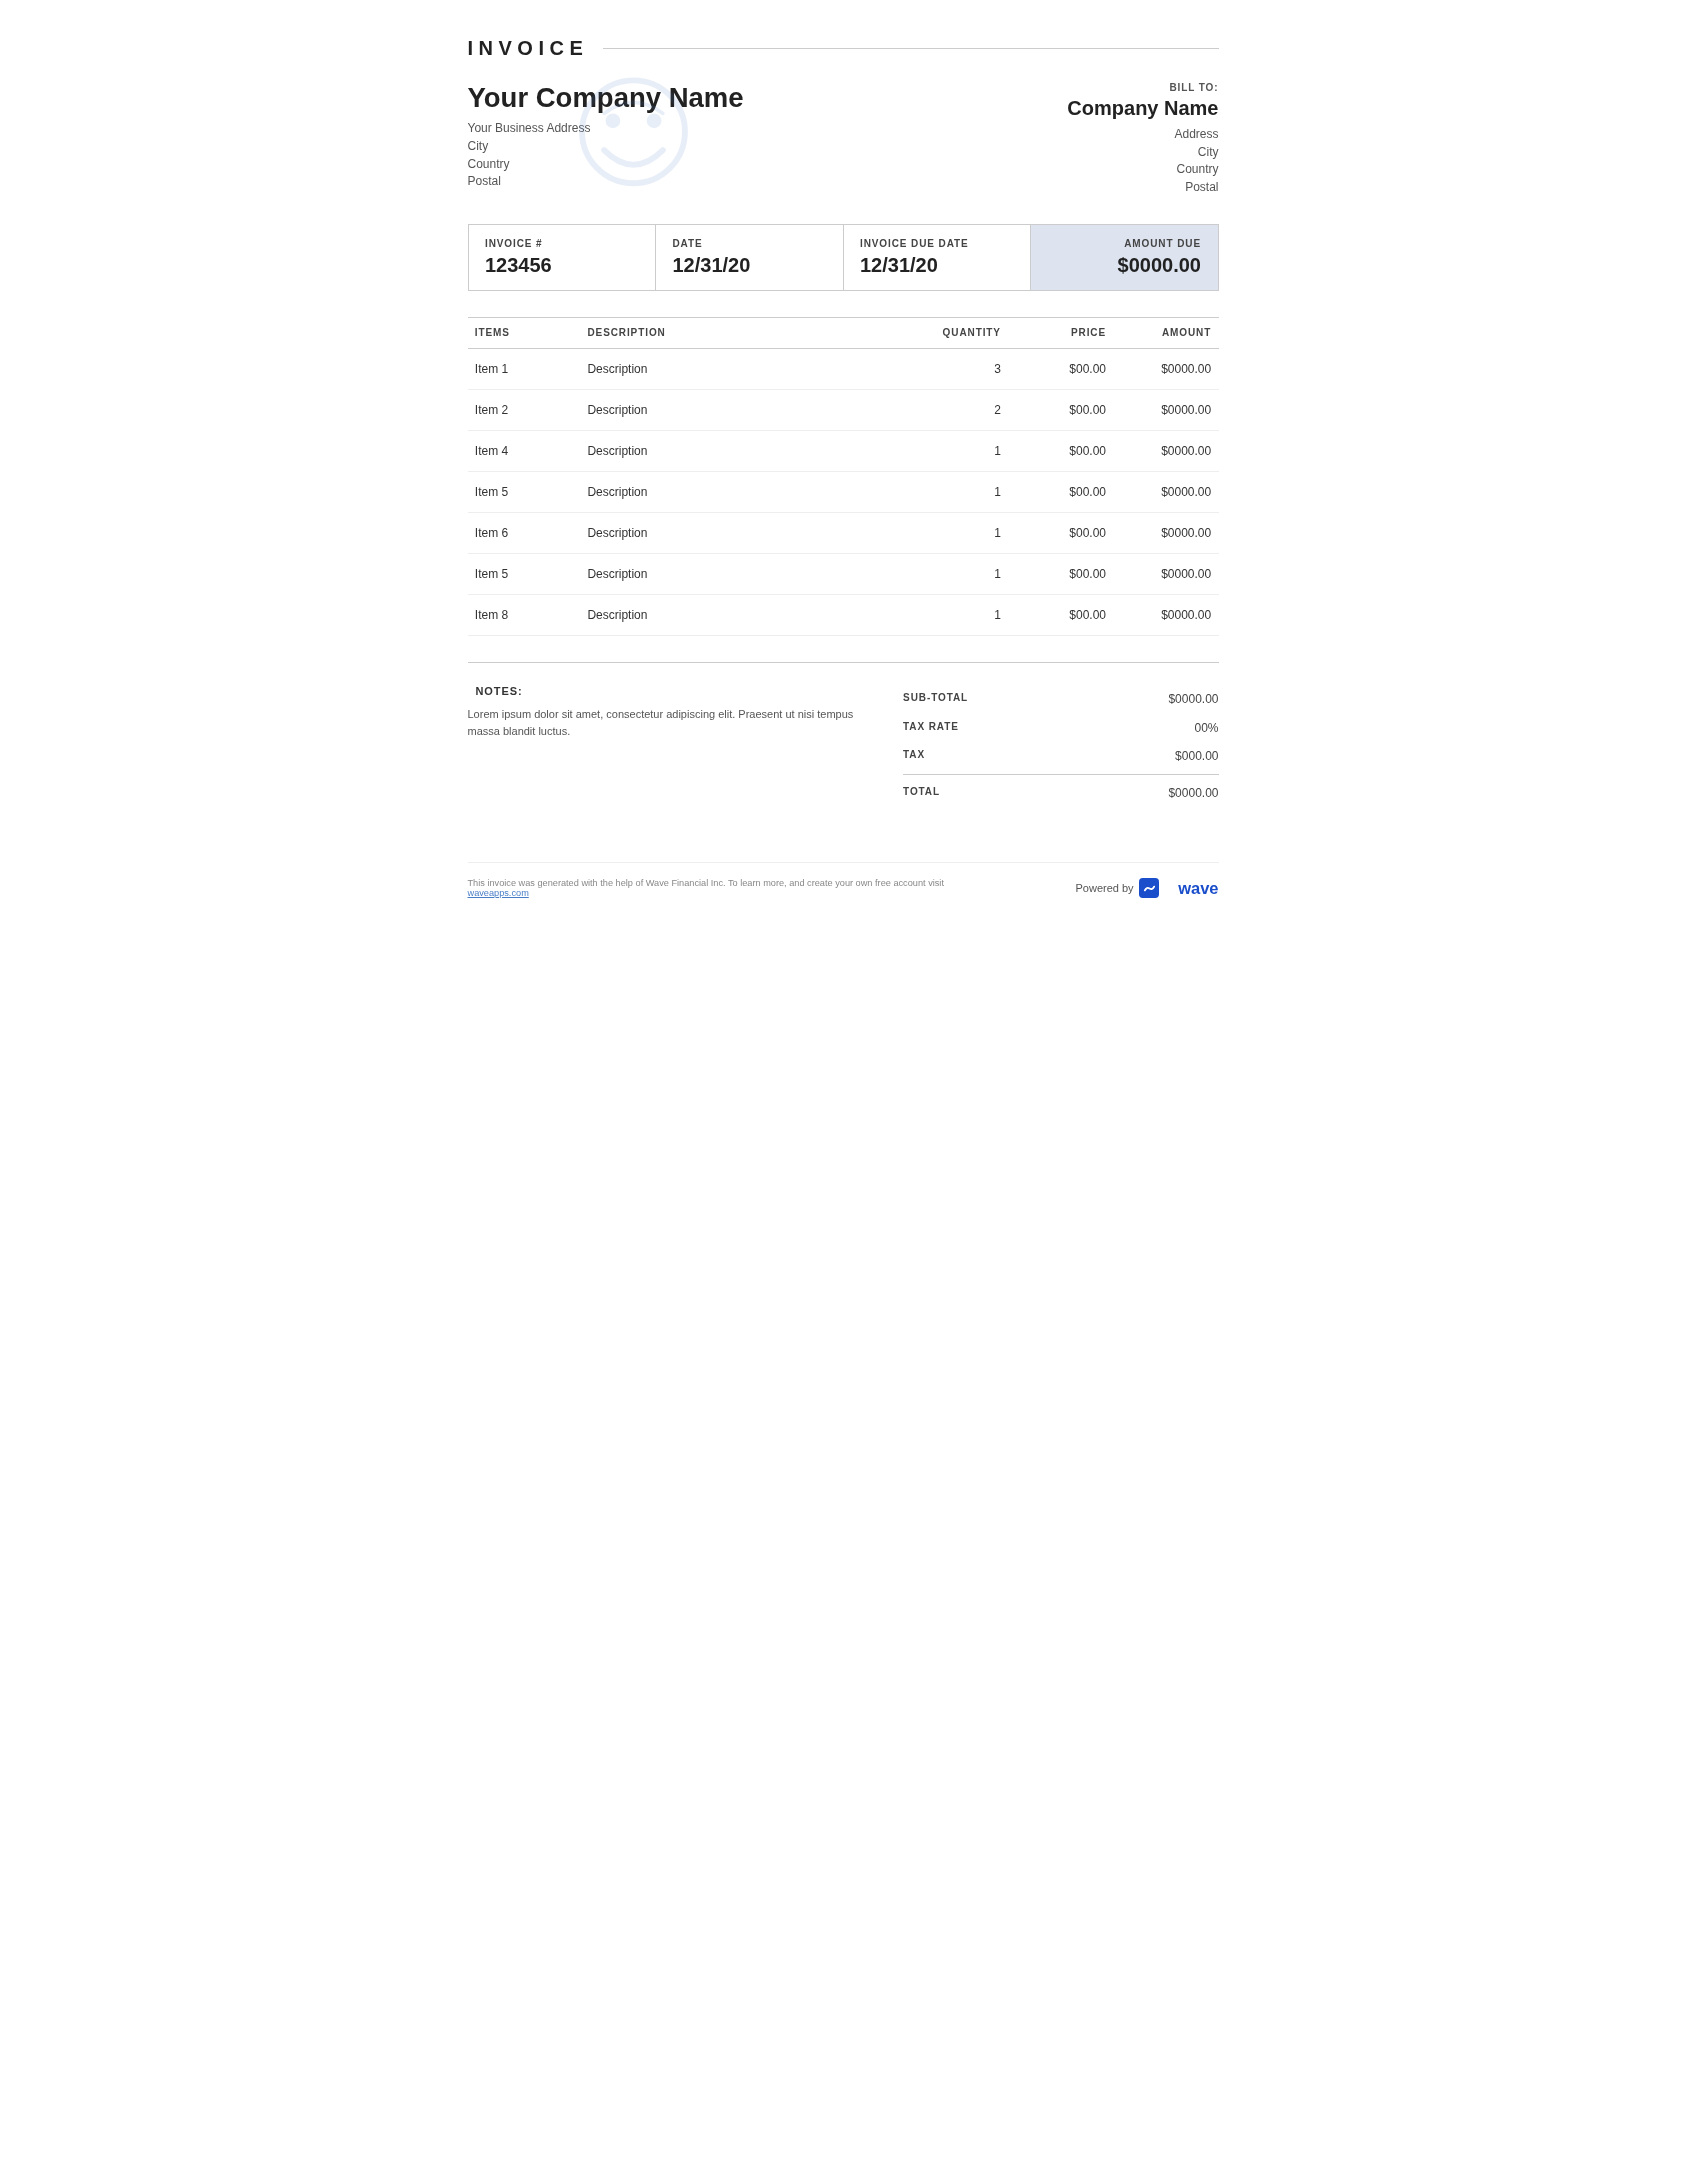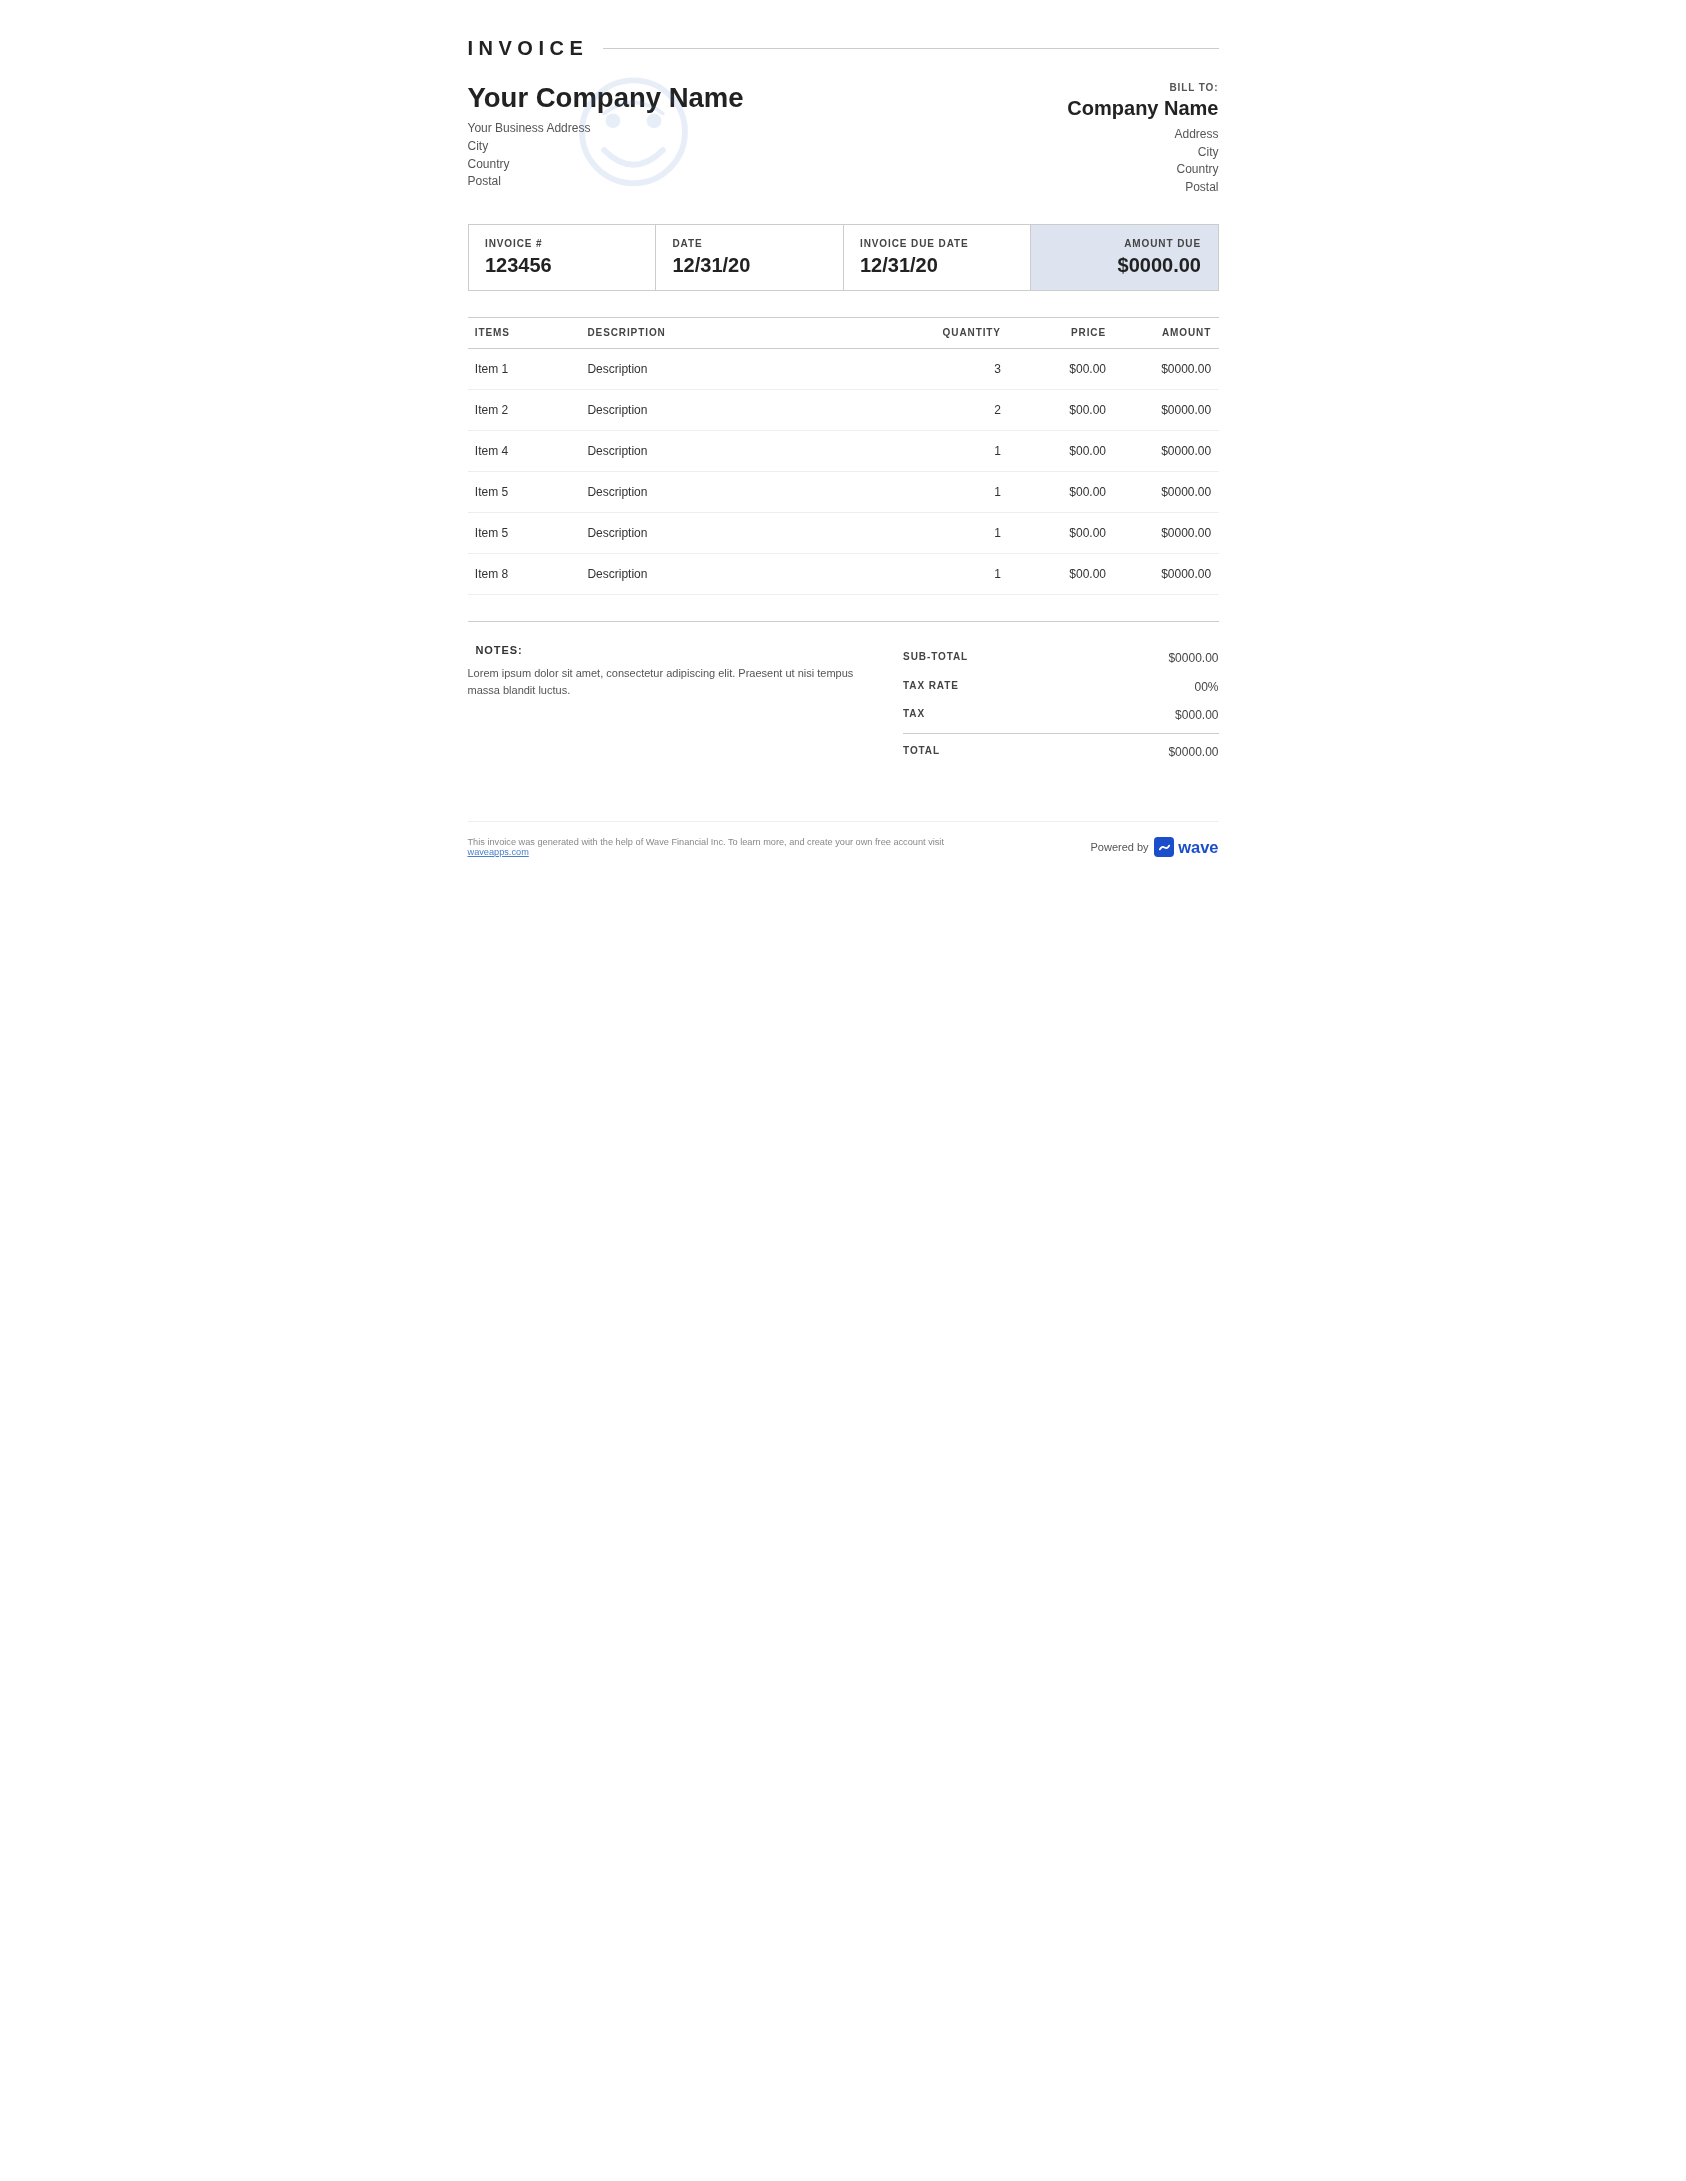--- a/index.html
+++ b/index.html
@@ -219,21 +219,21 @@
     .footer-powered {
       display: flex;
       align-items: center;
       gap: 5.5px;
       font-size: 11px;
       color: #555;
     }
     .wave-logo {
       display: flex;
       align-items: center;
-      gap: 4px;
+      gap: 19px;
     }
     .wave-icon {
       width: 20px;
       height: 20px;
       background: #1a4ecb;
       border-radius: 3.7px;
       display: flex;
       align-items: center;
       justify-content: center;
       color: white;
@@ -327,20 +327,27 @@
     </tr>
       <tr>
       <td class="col-item">Item 4</td>
       <td class="col-desc">Description</td>
       <td class="col-qty right">1</td>
       <td class="col-price right">$00.00</td>
       <td class="col-amount right">$0000.00</td>
     </tr>
       <tr>
       <td class="col-item">Item 5</td>
+      <td class="col-desc">Description</td>
+      <td class="col-qty right">1</td>
+      <td class="col-price right">$00.00</td>
+      <td class="col-amount right">$0000.00</td>
+    </tr>
+      <tr>
+      <td class="col-item">Item 6</td>
       <td class="col-desc">Description</td>
       <td class="col-qty right">1</td>
       <td class="col-price right">$00.00</td>
       <td class="col-amount right">$0000.00</td>
     </tr>
       <tr>
       <td class="col-item">Item 5</td>
       <td class="col-desc">Description</td>
       <td class="col-qty right">1</td>
       <td class="col-price right">$00.00</td>

